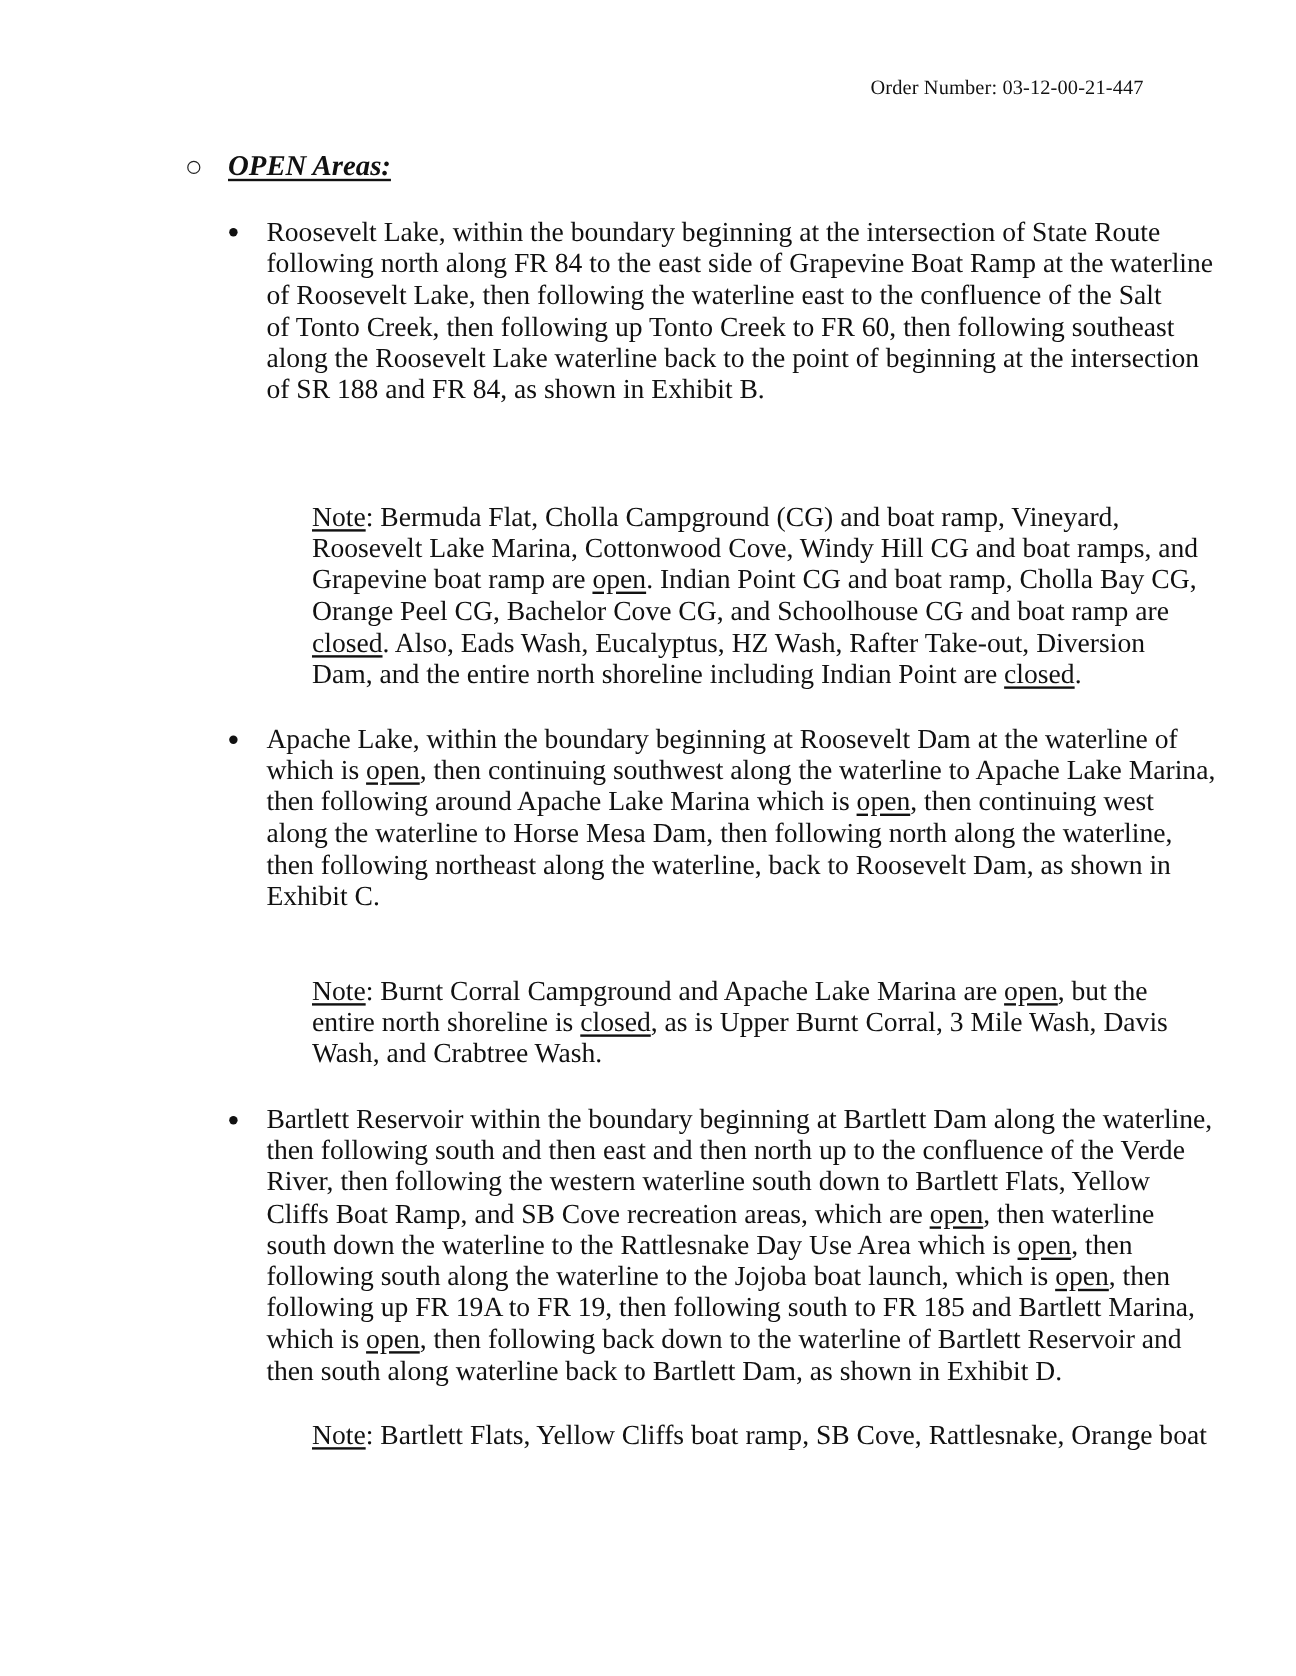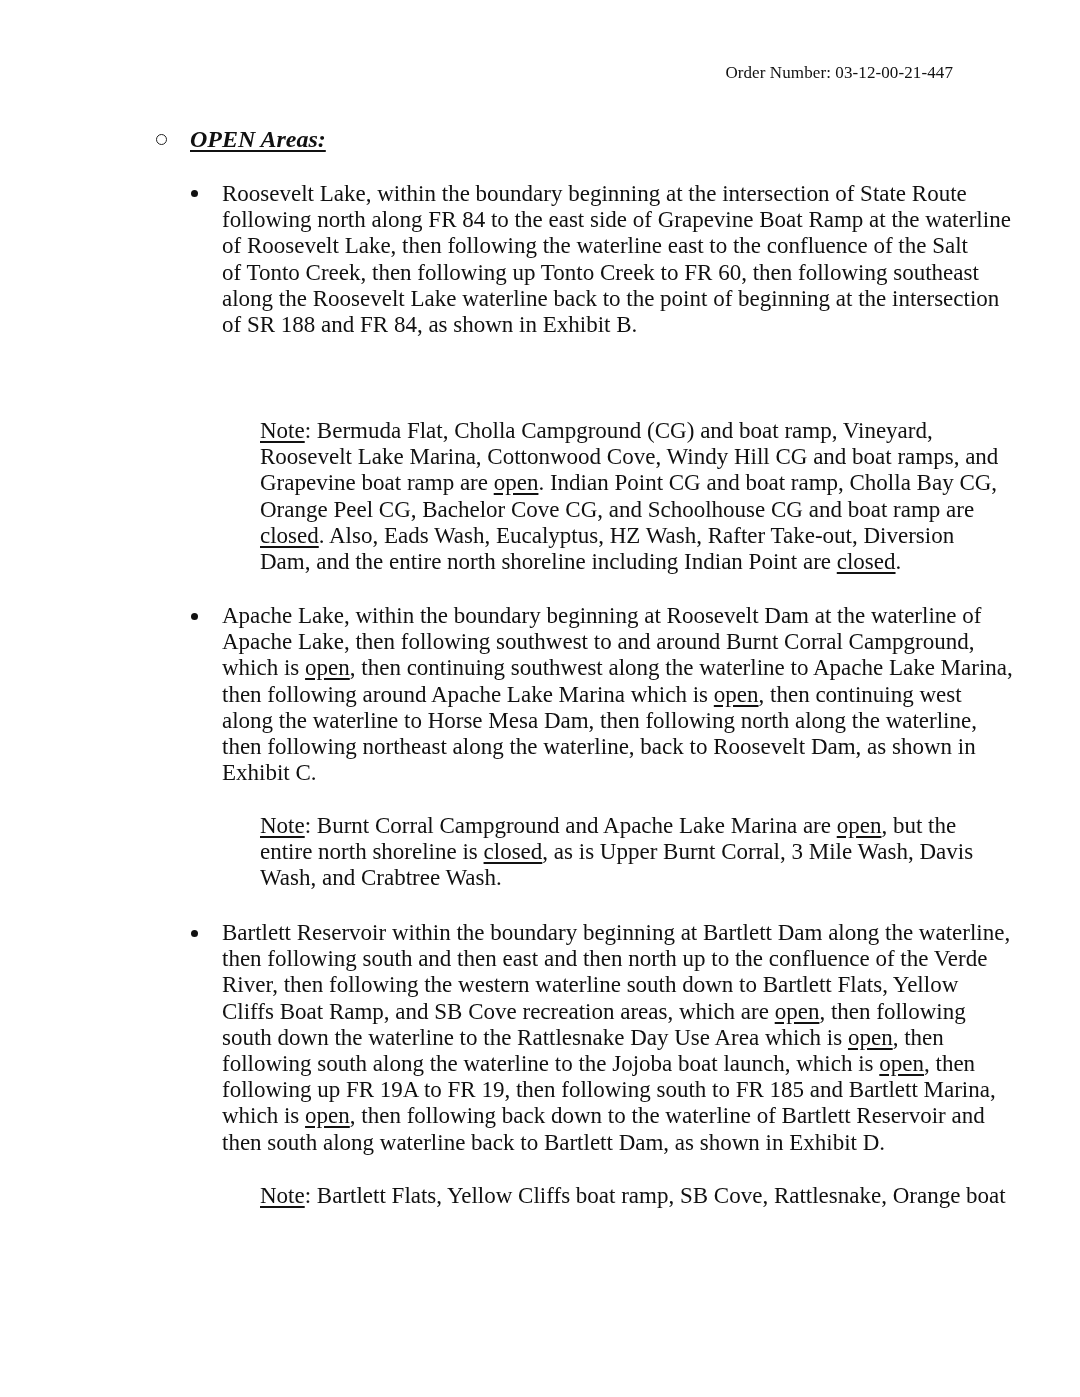--- a/index.html
+++ b/index.html
@@ -58,40 +58,39 @@
     <span class="line">Roosevelt Lake Marina, Cottonwood Cove, Windy Hill CG and boat ramps, and</span>
     <span class="line"><span>Grapevine boat ramp are </span><span class="u">open</span><span>.  Indian Point CG and boat ramp, Cholla Bay CG,</span></span>
     <span class="line">Orange Peel CG, Bachelor Cove CG, and Schoolhouse CG and boat ramp are</span>
     <span class="line"><span class="u">closed</span><span>.  Also, Eads Wash, Eucalyptus, HZ Wash, Rafter Take-out, Diversion</span></span>
     <span class="line"><span>Dam, and the entire north shoreline including Indian Point are </span><span class="u">closed</span><span>.</span></span>
   </div>
 
   <span class="bullet-dot" style="top:613px"></span>
   <div class="para body-para" style="top:603px">
     <span class="line">Apache Lake, within the boundary beginning at Roosevelt Dam at the waterline of</span>
-    <span class="line">Apache Lake, then following southwest to and around Burnt Corral Campground,</span>
     <span class="line"><span>which is </span><span class="u">open</span><span>, then continuing southwest along the waterline to Apache Lake Marina,</span></span>
     <span class="line"><span>then following around Apache Lake Marina which is </span><span class="u">open</span><span>, then continuing west</span></span>
     <span class="line">along the waterline to Horse Mesa Dam, then following north along the waterline,</span>
     <span class="line">then following northeast along the waterline, back to Roosevelt Dam, as shown in</span>
     <span class="line">Exhibit C.</span>
   </div>
 
   <div class="para note-para" style="top:813px">
     <span class="line"><span class="u">Note</span><span>:  Burnt Corral Campground and Apache Lake Marina are </span><span class="u">open</span><span>, but the</span></span>
     <span class="line"><span>entire north shoreline is </span><span class="u">closed</span><span>, as is Upper Burnt Corral, 3 Mile Wash, Davis</span></span>
     <span class="line">Wash, and Crabtree Wash.</span>
   </div>
 
   <span class="bullet-dot" style="top:930px"></span>
   <div class="para body-para" style="top:920px">
     <span class="line">Bartlett Reservoir within the boundary beginning at Bartlett Dam along the waterline,</span>
     <span class="line">then following south and then east and then north up to the confluence of the Verde</span>
     <span class="line">River, then following the western waterline south down to Bartlett Flats, Yellow</span>
-    <span class="line"><span>Cliffs Boat Ramp, and SB Cove recreation areas, which are </span><span class="u">open</span><span>, then following</span></span>
+    <span class="line"><span>Cliffs Boat Ramp, and SB Cove recreation areas, which are </span><span class="u">open</span><span>, then waterline</span></span>
     <span class="line"><span>south down the waterline to the Rattlesnake Day Use Area which is </span><span class="u">open</span><span>, then</span></span>
     <span class="line"><span>following south along the waterline to the Jojoba boat launch, which is </span><span class="u">open</span><span>, then</span></span>
     <span class="line">following up FR 19A to FR 19, then following south to FR 185 and Bartlett Marina,</span>
     <span class="line"><span>which is </span><span class="u">open</span><span>, then following back down to the waterline of Bartlett Reservoir and</span></span>
     <span class="line">then south along waterline back to Bartlett Dam, as shown in Exhibit D.</span>
   </div>
 
   <div class="para note-para" style="top:1183px">
     <span class="line"><span class="u">Note</span><span>:  Bartlett Flats, Yellow Cliffs boat ramp, SB Cove, Rattlesnake, Orange boat</span></span>
   </div>

